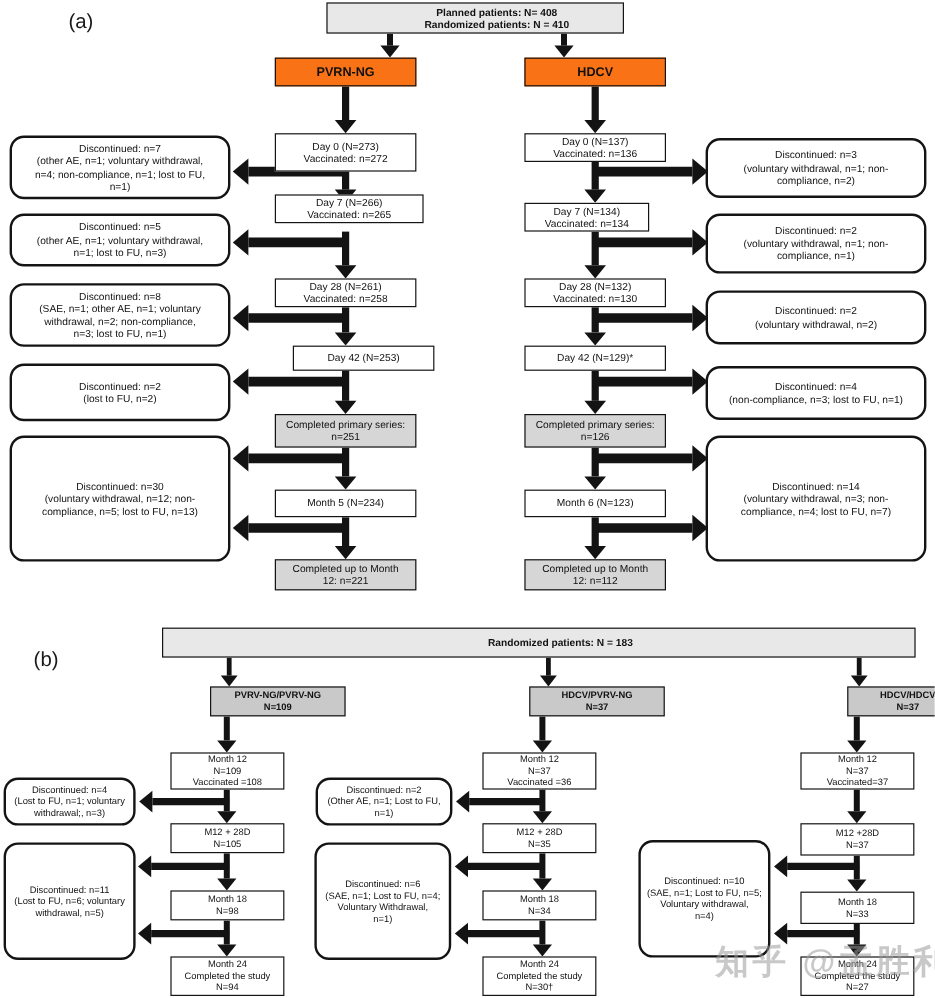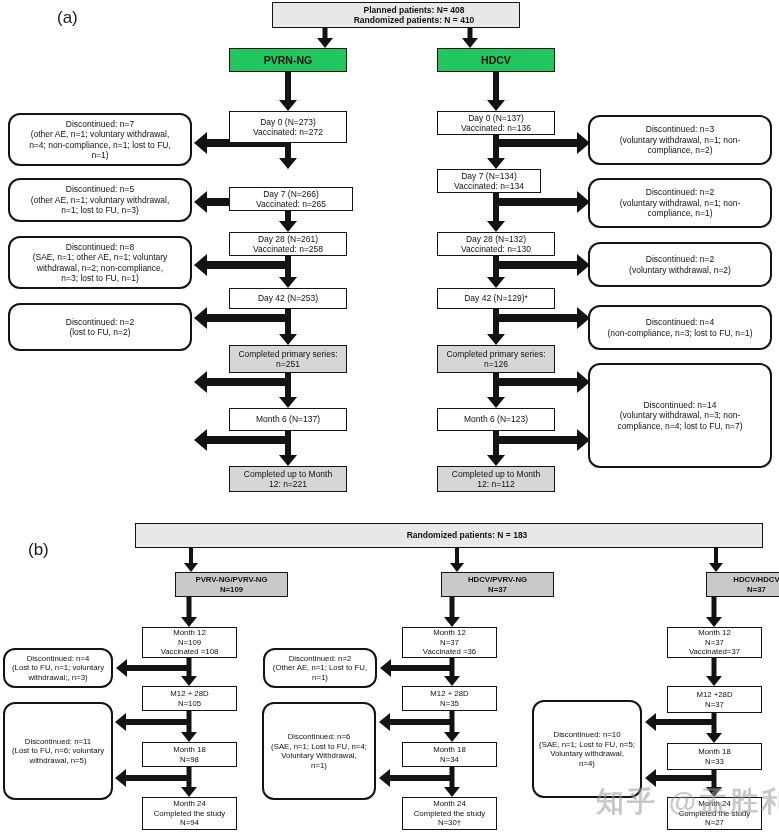--- a/index.html
+++ b/index.html
@@ -6,21 +6,21 @@
   body{font-family:"Liberation Sans",sans-serif;}
   .canvas{position:relative;width:779px;height:832px;background:#fff;overflow:hidden;}
   .arrows{position:absolute;left:0;top:0;z-index:1;}
   .bx{position:absolute;z-index:2;box-sizing:border-box;border:1.5px solid #141414;background:#fff;
       display:flex;align-items:center;justify-content:center;text-align:center;
       white-space:pre-line;font-size:8.5px;line-height:1.22;color:#111;padding:1px 2px;}
   .rnd{border-radius:12px;border-width:2px;}
   .gray{background:#d6d6d6;}
   .lite{background:#e8e8e8;}
   .bold{font-weight:bold;padding-left:38px;}
-  .hdrA{background:#22c55e;font-weight:bold;font-size:10.5px;}
+  .hdrA{background:#f97316;font-weight:bold;font-size:10.5px;}
   .hdrB{background:#c9c9c9;font-weight:bold;margin-left:40px;}
   .fsB{font-size:7.8px;}
   .plabel{position:absolute;z-index:2;font-size:17px;color:#1a1a1a;}
   .watermark{position:absolute;z-index:6;font-size:28px;font-weight:bold;
              color:rgba(155,155,155,0.55);letter-spacing:3px;white-space:nowrap;}
 </style>
 </head>
 <body>
 
 <div class="canvas">
@@ -133,44 +133,47 @@
   <div class="plabel" style="left:57px;top:8px">(a)</div>
 
   <div class="bx lite bold" style="left:272px;top:2px;width:248px;height:26px">Planned patients: N= 408
 Randomized patients: N = 410</div>
 
   <div class="bx hdrA" style="left:229px;top:48px;width:118px;height:24px">PVRN-NG</div>
   <div class="bx hdrA" style="left:437px;top:48px;width:118px;height:24px">HDCV</div>
 
   <div class="bx" style="left:229px;top:111px;width:118px;height:32px">Day 0 (N=273)
 Vaccinated: n=272</div>
-  <div class="bx" style="left:229px;top:187px;width:124px;height:24px">Day 7 (N=266)
+  <div class="bx" style="left:229px;top:162px;width:124px;height:24px">Day 7 (N=266)
 Vaccinated: n=265</div>
   <div class="bx" style="left:229px;top:232px;width:118px;height:24px">Day 28 (N=261)
 Vaccinated: n=258</div>
-  <div class="bx" style="left:229px;top:288px;width:118px;height:21px">Day 42 (N=253)</div>
+  <div class="bx" style="left:244px;top:288px;width:118px;height:21px">Day 42 (N=253)</div>
   <div class="bx gray" style="left:229px;top:345px;width:118px;height:28px">Completed primary series:
 n=251</div>
-  <div class="bx" style="left:229px;top:408px;width:118px;height:23px">Month 6 (N=137)</div>
+  <div class="bx" style="left:229px;top:408px;width:118px;height:23px">Month 5 (N=234)</div>
   <div class="bx gray" style="left:229px;top:466px;width:118px;height:26px">Completed up to Month
 12: n=221</div>
 
   <div class="bx rnd" style="left:8px;top:113px;width:184px;height:53px">Discontinued: n=7
 (other AE, n=1; voluntary withdrawal,
 n=4; non-compliance, n=1; lost to FU,
 n=1)</div>
   <div class="bx rnd" style="left:8px;top:178px;width:184px;height:44px">Discontinued: n=5
 (other AE, n=1; voluntary withdrawal,
 n=1; lost to FU, n=3)</div>
   <div class="bx rnd" style="left:8px;top:236px;width:184px;height:53px">Discontinued: n=8
 (SAE, n=1; other AE, n=1; voluntary
 withdrawal, n=2; non-compliance,
 n=3; lost to FU, n=1)</div>
   <div class="bx rnd" style="left:8px;top:303px;width:184px;height:48px">Discontinued: n=2
 (lost to FU, n=2)</div>
+  <div class="bx rnd" style="left:8px;top:363px;width:184px;height:105px">Discontinued: n=30
+(voluntary withdrawal, n=12; non-
+compliance, n=5; lost to FU, n=13)</div>
 
   <div class="bx" style="left:437px;top:111px;width:118px;height:24px">Day 0 (N=137)
 Vaccinated: n=136</div>
   <div class="bx" style="left:437px;top:169px;width:104px;height:24px">Day 7 (N=134)
 Vaccinated: n=134</div>
   <div class="bx" style="left:437px;top:232px;width:118px;height:24px">Day 28 (N=132)
 Vaccinated: n=130</div>
   <div class="bx" style="left:437px;top:288px;width:118px;height:21px">Day 42 (N=129)*</div>
   <div class="bx gray" style="left:437px;top:345px;width:118px;height:28px">Completed primary series:
 n=126</div>

